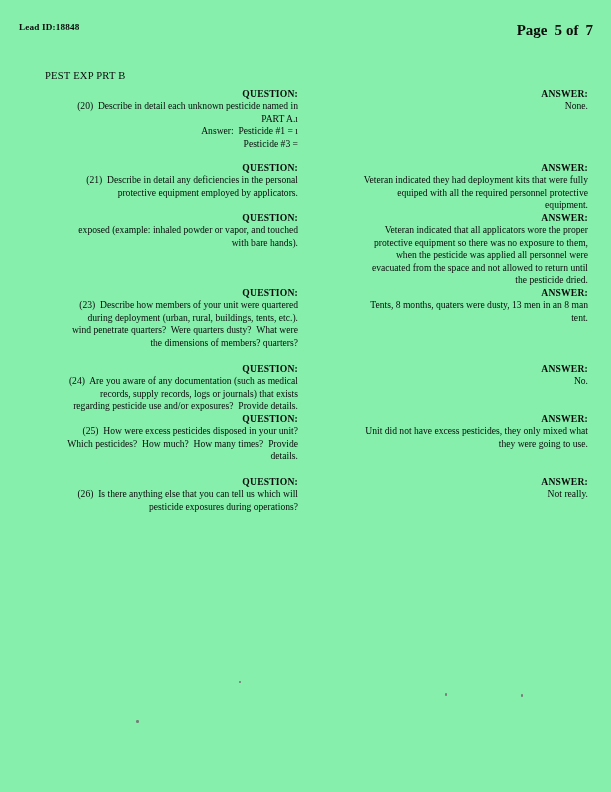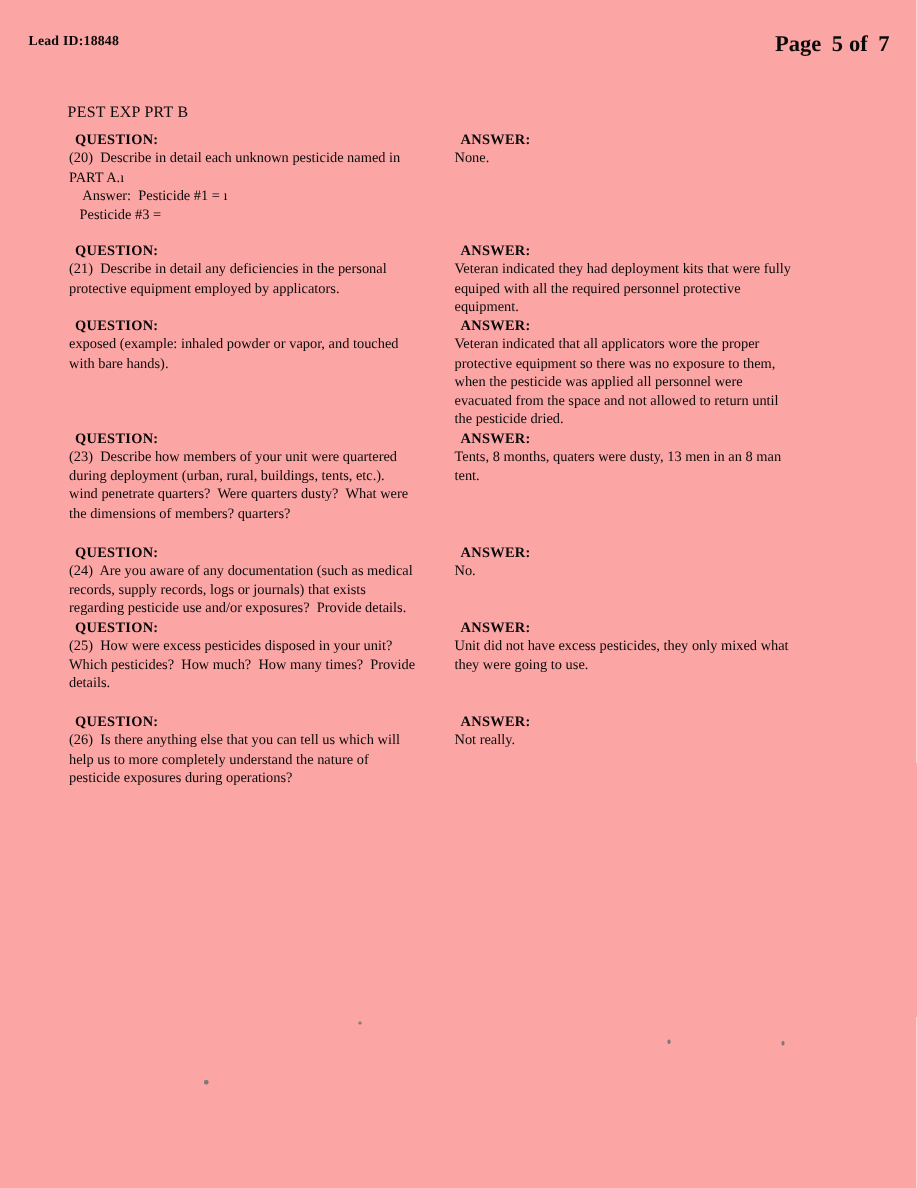--- a/index.html
+++ b/index.html
@@ -10,21 +10,21 @@
   }
   body {
     font-family: "Liberation Serif", "DejaVu Serif", serif;
     color: #0a0a0a;
     -webkit-font-smoothing: none;
   }
   .page {
     position: relative;
     width: 611px;
     height: 792px;
-    background: #fca5a5;
+    background: #86efac;
     overflow: hidden;
   }
 
   
   .page-header {
     position: absolute;
     top: 22px;
     left: 0;
     width: 611px;
     height: 16px;
@@ -59,20 +59,21 @@
     font-size: 10.6px;
     font-weight: normal;
     letter-spacing: 0.2px;
   }
 
   .qa-body {
     position: absolute;
     left: 0;
     top: 88px;
     width: 523px;
+    text-align: right;
   }
 
   .qa-row {
     position: relative;
     width: 611px;
   }
 
   .col-question {
     position: absolute;
     left: 46px;
@@ -195,21 +196,20 @@
         <div class="col-answer" style="top: 320px;">
           <span class="label">ANSWER:</span>
           <span class="text-line">Unit did not have excess pesticides, they only mixed what</span>
           <span class="text-line">they were going to use.</span>
         </div>
       </div>
       <div class="qa-row" style="height: 1px;">
         <div class="col-question" style="top: 382px;">
           <span class="label">QUESTION:</span>
           <span class="text-line">(26)  Is there anything else that you can tell us which will</span>
-          <span class="text-line">help us to more completely understand the nature of</span>
           <span class="text-line">pesticide exposures during operations?</span>
         </div>
         <div class="col-answer" style="top: 382px;">
           <span class="label">ANSWER:</span>
           <span class="text-line">Not really.</span>
         </div>
       </div>
     </div>
 
   <div id="speck-layer">

